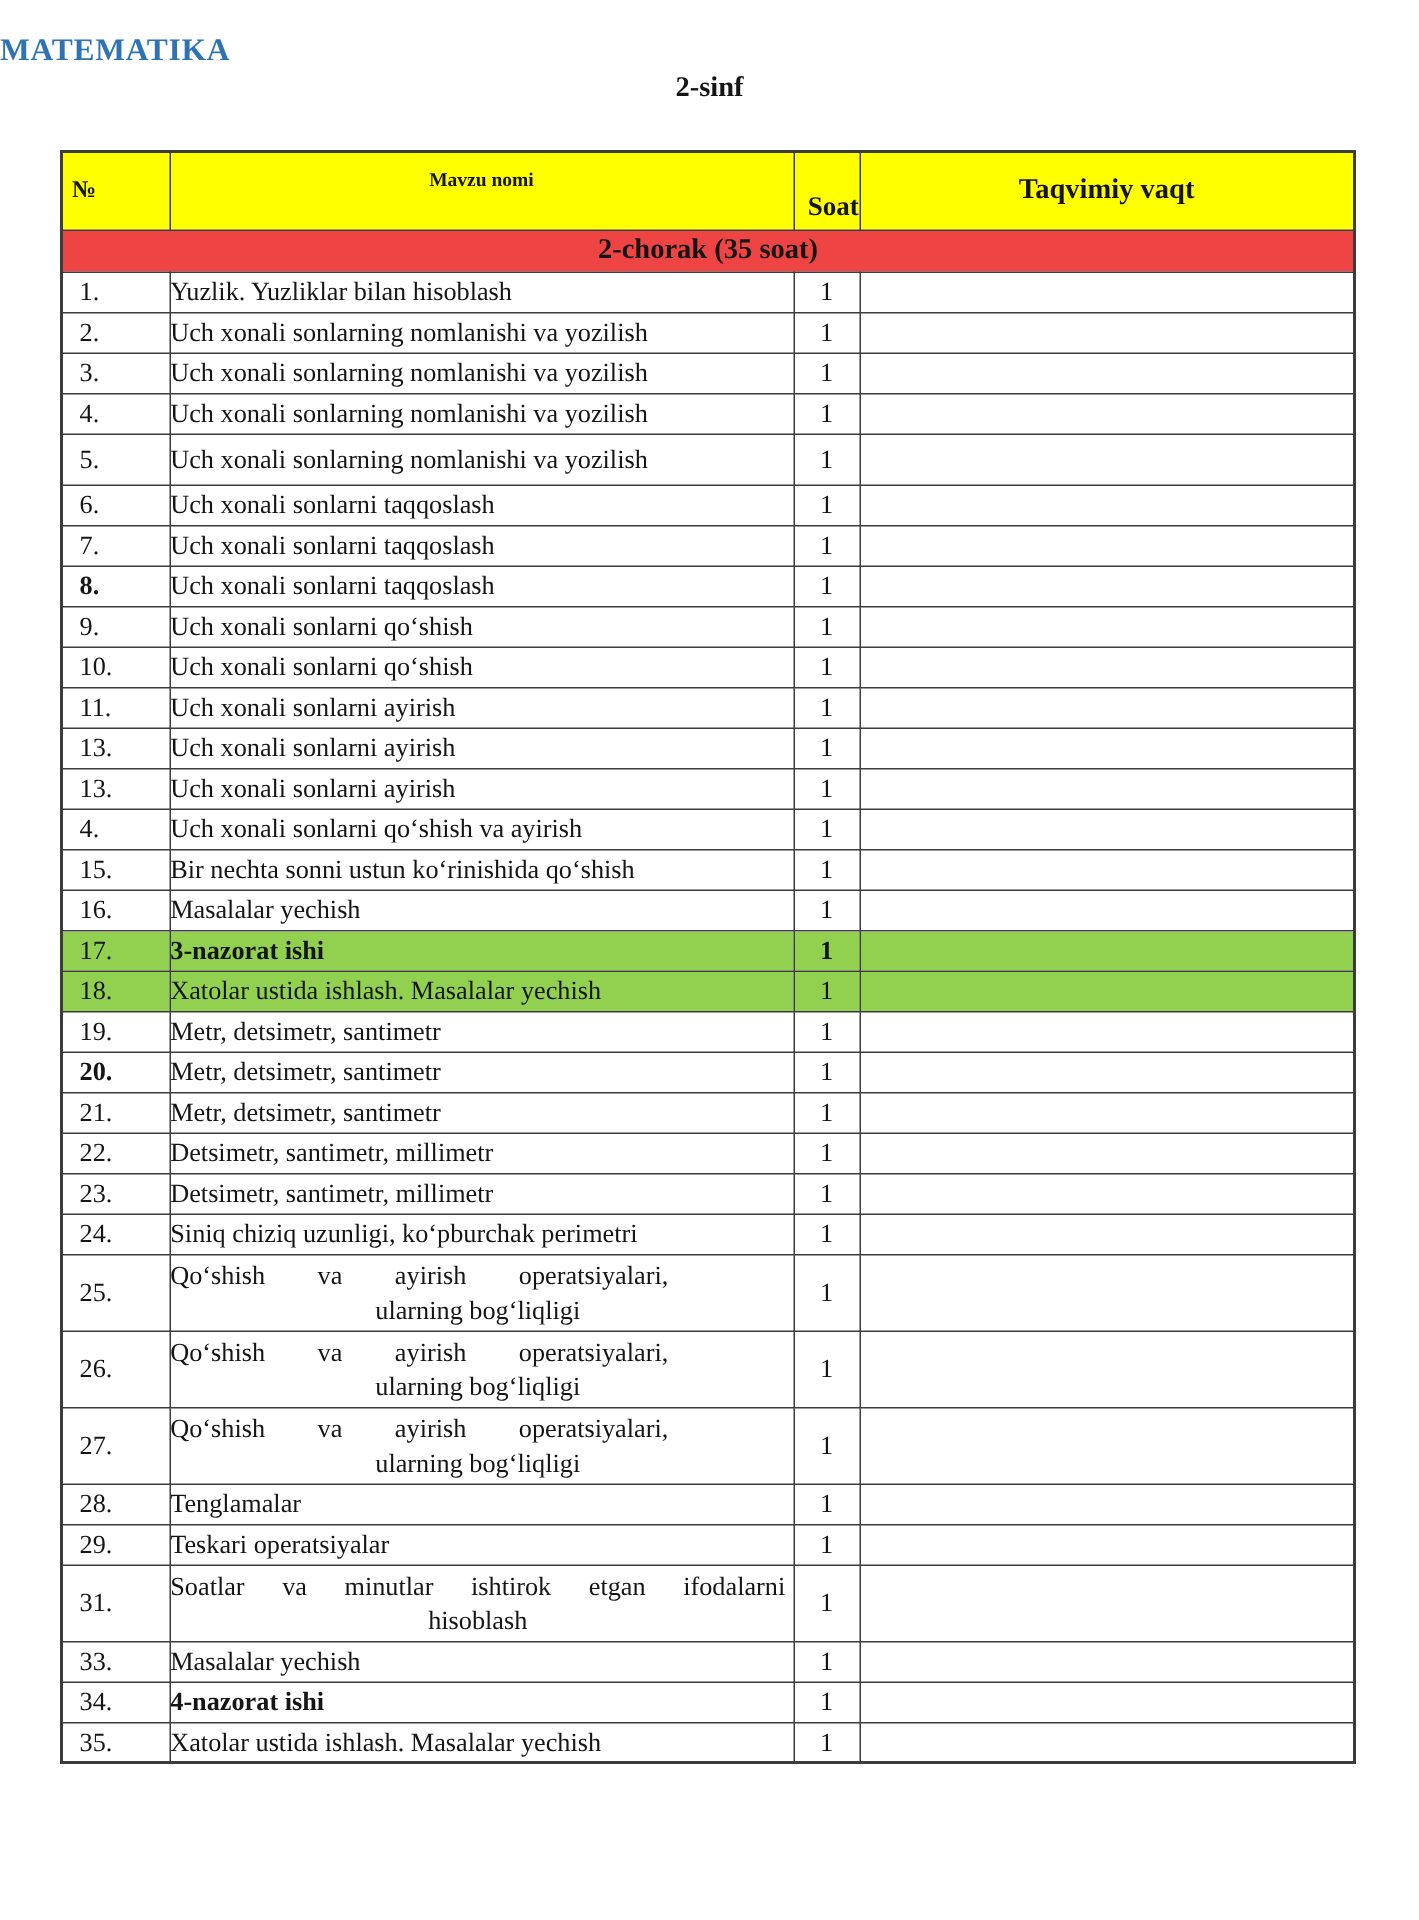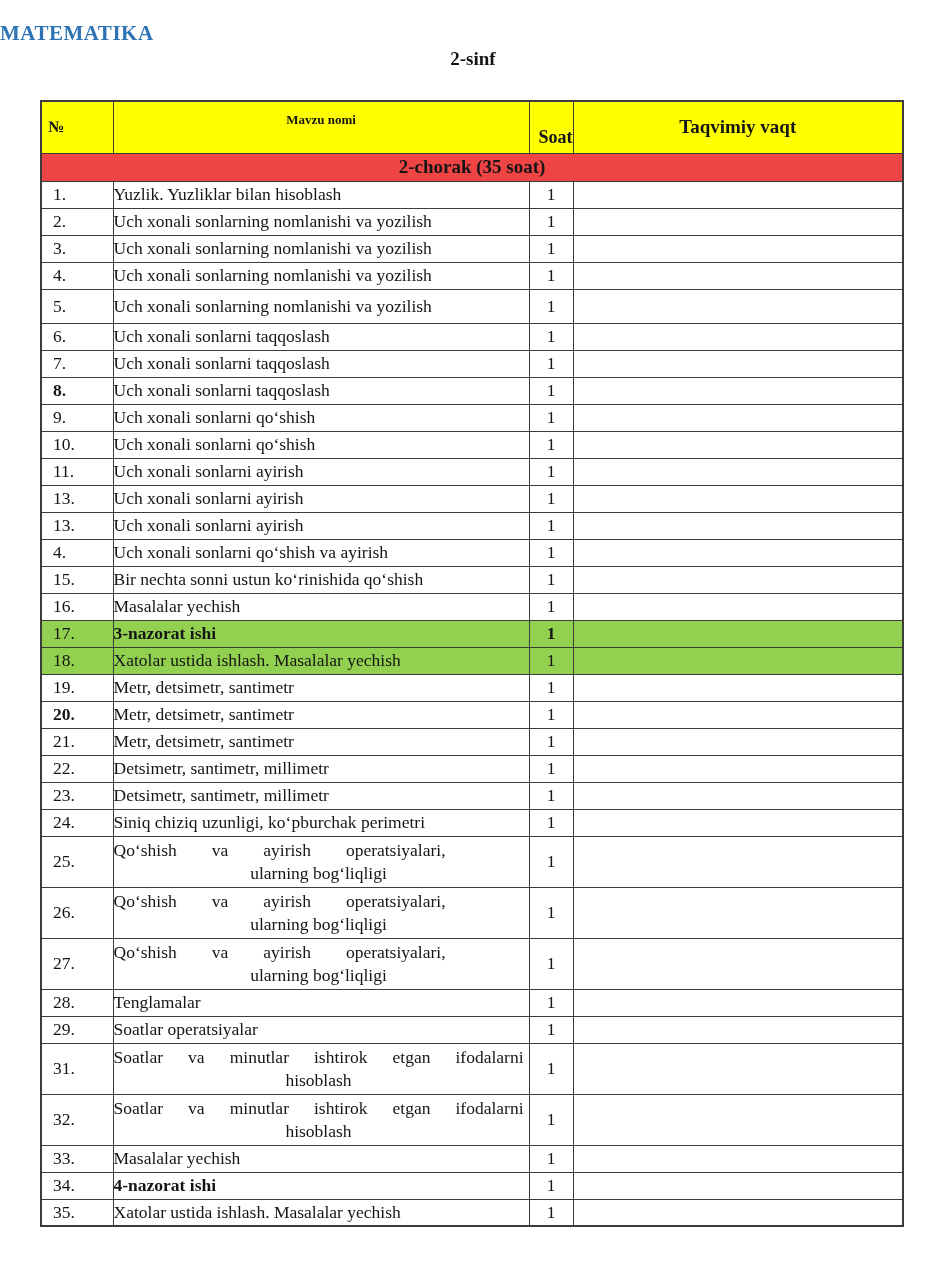--- a/index.html
+++ b/index.html
@@ -276,42 +276,33 @@
           <td class="cal"></td>
         </tr>
         <tr>
           <td class="num">28.</td>
           <td class="topic">Tenglamalar</td>
           <td class="hours">1</td>
           <td class="cal"></td>
         </tr>
         <tr>
           <td class="num">29.</td>
-          <td class="topic">Soatlar operatsiyalar</td>
+          <td class="topic">Teskari operatsiyalar</td>
           <td class="hours">1</td>
           <td class="cal"></td>
         </tr>
         <tr class="twoline">
           <td class="num">31.</td>
           <td class="topic">
             <div class="jl">Soatlar va minutlar ishtirok etgan ifodalarni</div>
             <div class="jl-last">hisoblash</div>
           </td>
           <td class="hours">1</td>
           <td class="cal"></td>
         </tr>
-        <tr class="twoline">
-          <td class="num">32.</td>
-          <td class="topic">
-            <div class="jl">Soatlar va minutlar ishtirok etgan ifodalarni</div>
-            <div class="jl-last">hisoblash</div>
-          </td>
-          <td class="hours">1</td>
-          <td class="cal"></td>
-        </tr>
         <tr>
           <td class="num">33.</td>
           <td class="topic">Masalalar yechish</td>
           <td class="hours">1</td>
           <td class="cal"></td>
         </tr>
         <tr>
           <td class="num">34.</td>
           <td class="topic bold">4-nazorat ishi</td>
           <td class="hours">1</td>

